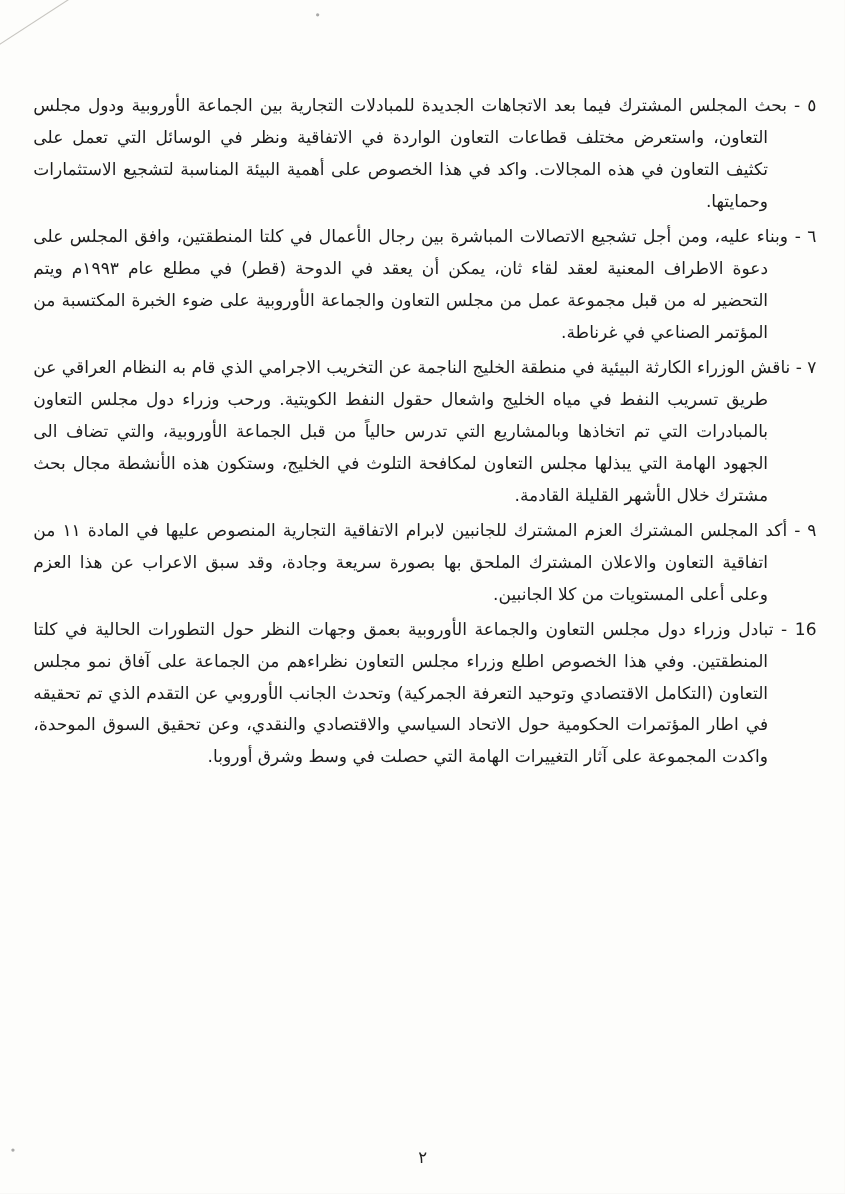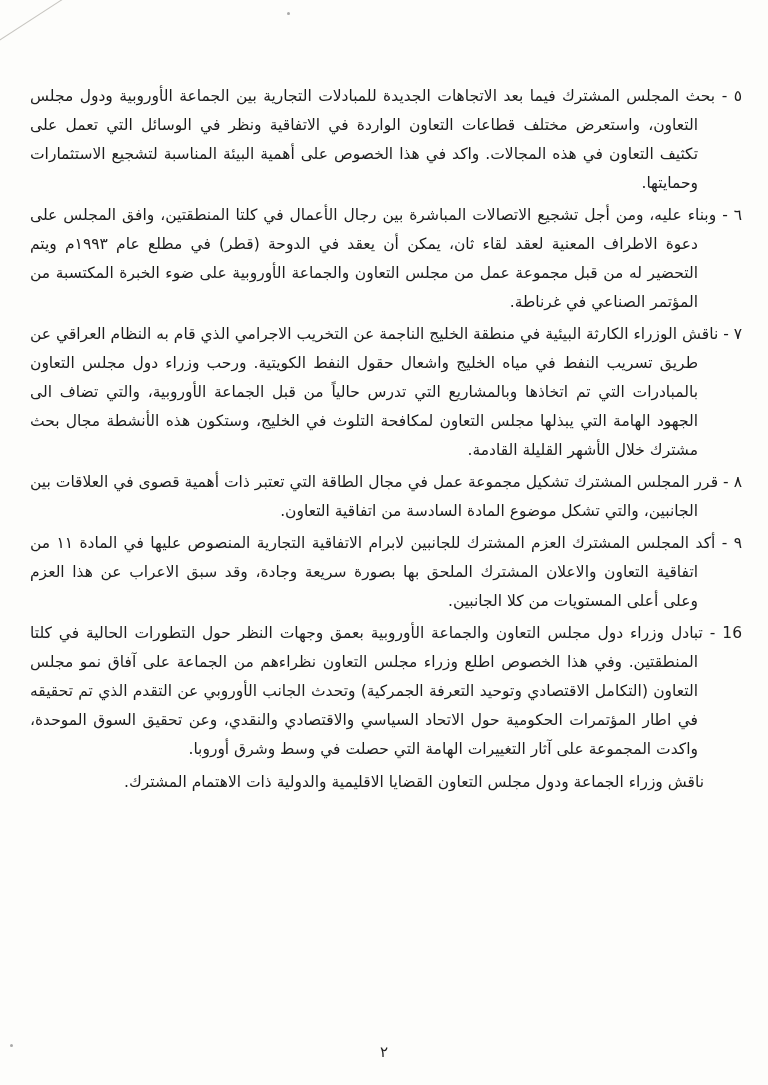--- a/index.html
+++ b/index.html
@@ -93,36 +93,29 @@
     <p class="para">
       <span class="num">٦ -</span>
       <span>وبناء عليه، ومن أجل تشجيع الاتصالات المباشرة بين رجال الأعمال في كلتا المنطقتين، وافق المجلس على دعوة الاطراف المعنية لعقد لقاء ثان، يمكن أن يعقد في الدوحة (قطر) في مطلع عام ١٩٩٣م ويتم التحضير له من قبل مجموعة عمل من مجلس التعاون والجماعة الأوروبية على ضوء الخبرة المكتسبة من المؤتمر الصناعي في غرناطة.</span>
     </p>
 
     <p class="para">
       <span class="num">٧ -</span>
       <span>ناقش الوزراء الكارثة البيئية في منطقة الخليج الناجمة عن التخريب الاجرامي الذي قام به النظام العراقي عن طريق تسريب النفط في مياه الخليج واشعال حقول النفط الكويتية. ورحب وزراء دول مجلس التعاون بالمبادرات التي تم اتخاذها وبالمشاريع التي تدرس حالياً من قبل الجماعة الأوروبية، والتي تضاف الى الجهود الهامة التي يبذلها مجلس التعاون لمكافحة التلوث في الخليج، وستكون هذه الأنشطة مجال بحث مشترك خلال الأشهر القليلة القادمة.</span>
     </p>
 
-    <p class="para">
-      <span class="num">٨ -</span>
-      <span>قرر المجلس المشترك تشكيل مجموعة عمل في مجال الطاقة التي تعتبر ذات أهمية قصوى في العلاقات بين الجانبين، والتي تشكل موضوع المادة السادسة من اتفاقية التعاون.</span>
-    </p>
 
     <p class="para">
       <span class="num">٩ -</span>
       <span>أكد المجلس المشترك العزم المشترك للجانبين لابرام الاتفاقية التجارية المنصوص عليها في المادة ١١ من اتفاقية التعاون والاعلان المشترك الملحق بها بصورة سريعة وجادة، وقد سبق الاعراب عن هذا العزم وعلى أعلى المستويات من كلا الجانبين.</span>
     </p>
 
     <p class="para">
       <span class="num">16 -</span>
       <span>تبادل وزراء دول مجلس التعاون والجماعة الأوروبية بعمق وجهات النظر حول التطورات الحالية في كلتا المنطقتين. وفي هذا الخصوص اطلع وزراء مجلس التعاون نظراءهم من الجماعة على آفاق نمو مجلس التعاون (التكامل الاقتصادي وتوحيد التعرفة الجمركية) وتحدث الجانب الأوروبي عن التقدم الذي تم تحقيقه في اطار المؤتمرات الحكومية حول الاتحاد السياسي والاقتصادي والنقدي، وعن تحقيق السوق الموحدة، واكدت المجموعة على آثار التغييرات الهامة التي حصلت في وسط وشرق أوروبا.</span>
     </p>
 
-    <p class="para closing">
-      <span>ناقش وزراء الجماعة ودول مجلس التعاون القضايا الاقليمية والدولية ذات الاهتمام المشترك.</span>
-    </p>
 
   </div>
 
   <div class="page-number">٢</div>
 
 </div>
 
 </body></html>

